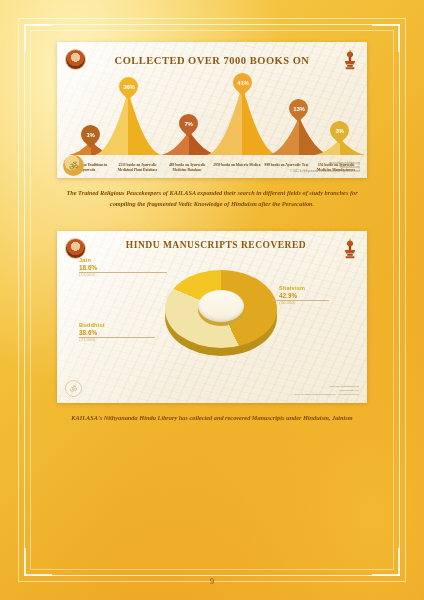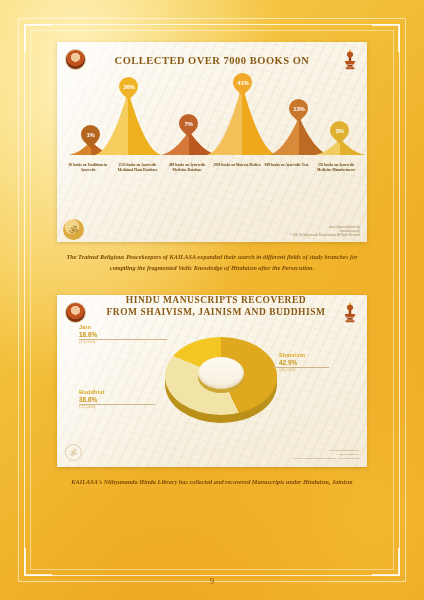--- a/index.html
+++ b/index.html
@@ -59,21 +59,21 @@
   .badge.left{left:8px;top:7px;width:19px;height:19px;border:1px solid #d9c79a;
     background:radial-gradient(circle at 50% 38%, #f0c89a 0 30%, #c4541f 31% 58%, #7d3312 59% 100%);}
   .lamp{position:absolute;z-index:5;right:9px;top:6px;width:16px;height:22px;}
 
   .chart-title{
     text-align:center;font-family:"Liberation Serif", serif;font-weight:bold;
     color:#8a5a14;letter-spacing:.5px;line-height:1.25;
   }
 
   
-  #card-bell{height:200px;}
+  #card-bell{height:136px;}
   #card-bell .chart-title{font-size:10.5px;padding-top:12px;}
   .bell-area{position:relative;height:86px;margin-top:6px;}
   .mtn{position:absolute;bottom:0;}
   .pin{
     position:absolute;z-index:6;width:19px;height:19px;border-radius:50% 50% 50% 0;
     transform:rotate(-45deg);display:flex;align-items:center;justify-content:center;
   }
   .pin span{transform:rotate(45deg);color:#fff;font-size:6px;font-weight:bold;letter-spacing:-.2px;}
 
   .bell-labels{position:relative;display:flex;padding:4px 6px 0;}
@@ -94,21 +94,21 @@
 
   
   .caption{
     width:300px;margin:9px auto 0;text-align:center;
     font-family:"Liberation Serif", serif;font-style:italic;font-weight:bold;
     font-size:6.3px;line-height:1.75;color:#7d4a06;
   }
 
   
   #card-donut{height:172px;margin-top:22px;}
-  #card-donut .chart-title{font-size:9.5px;padding-top:0;margin-left:8px;}
+  #card-donut .chart-title{font-size:9.5px;padding-top:9px;margin-left:8px;}
   .donut-wrap{position:relative;height:118px;}
   .donut{position:absolute;left:108px;top:14px;width:112px;height:112px;}
   .donut .depth{
     position:absolute;left:0;top:12px;width:112px;height:78px;border-radius:50%;
     background:linear-gradient(#c39a20,#b98f18);
   }
   .donut .face{
     position:absolute;left:0;top:4px;width:112px;height:78px;border-radius:50%;
   }
   .donut .hole{
@@ -267,21 +267,20 @@
         <ellipse cx="8" cy="6.6" rx="3.1" ry="2.8" fill="#b8541b"></ellipse>
         <rect x="6.8" y="9" width="2.4" height="4" fill="#9c4415"></rect>
         <path d="M2.6 13 h10.8 l-1.6 3.4 h-7.6 Z" fill="#b8541b"></path>
         <rect x="5.2" y="17" width="5.6" height="1.8" rx="0.5" fill="#9c4415"></rect>
         <rect x="3.6" y="19.2" width="8.8" height="2" rx="0.6" fill="#b8541b"></rect>
       </svg>
 
       <div class="card-inner">
         <div class="chart-title">
           <div>HINDU MANUSCRIPTS RECOVERED</div>
-          <div>FROM SHAIVISM, JAINISM AND BUDDHISM</div>
         </div>
 
         <div class="donut-wrap">
 
           <div class="donut">
             <div class="depth"></div>
             <div class="face" style="background:conic-gradient(from 0deg, #e0a81f 0deg 154deg, #f2e3a6 154deg 293deg, #f3c623 293deg 360deg);"></div>
             <div class="hole-depth"></div>
             <div class="hole"></div>
           </div>

